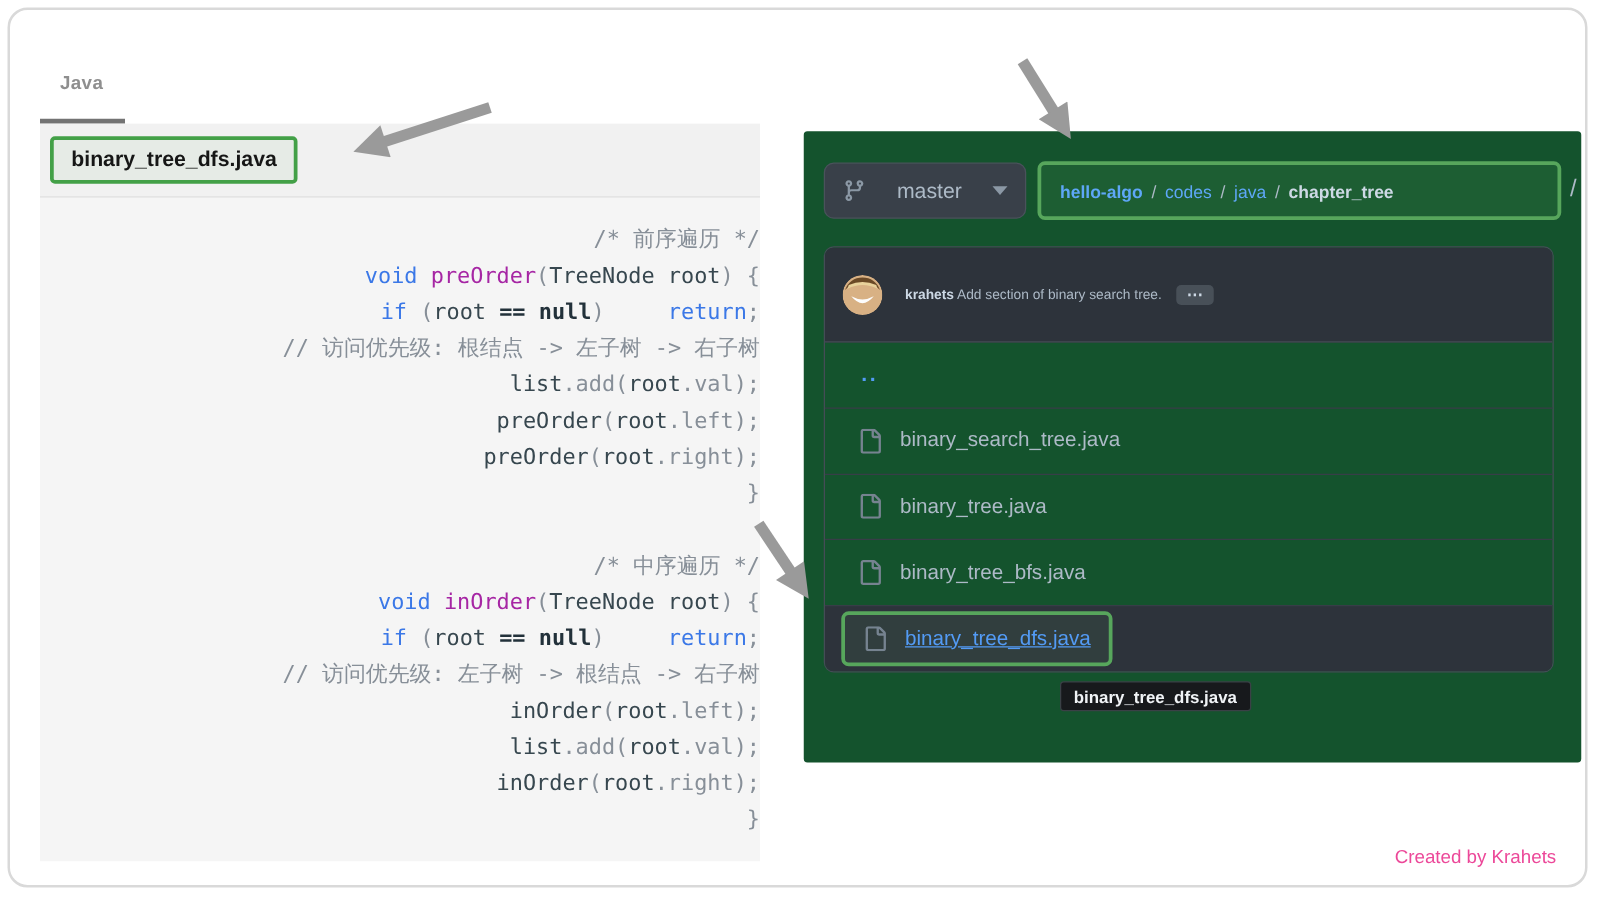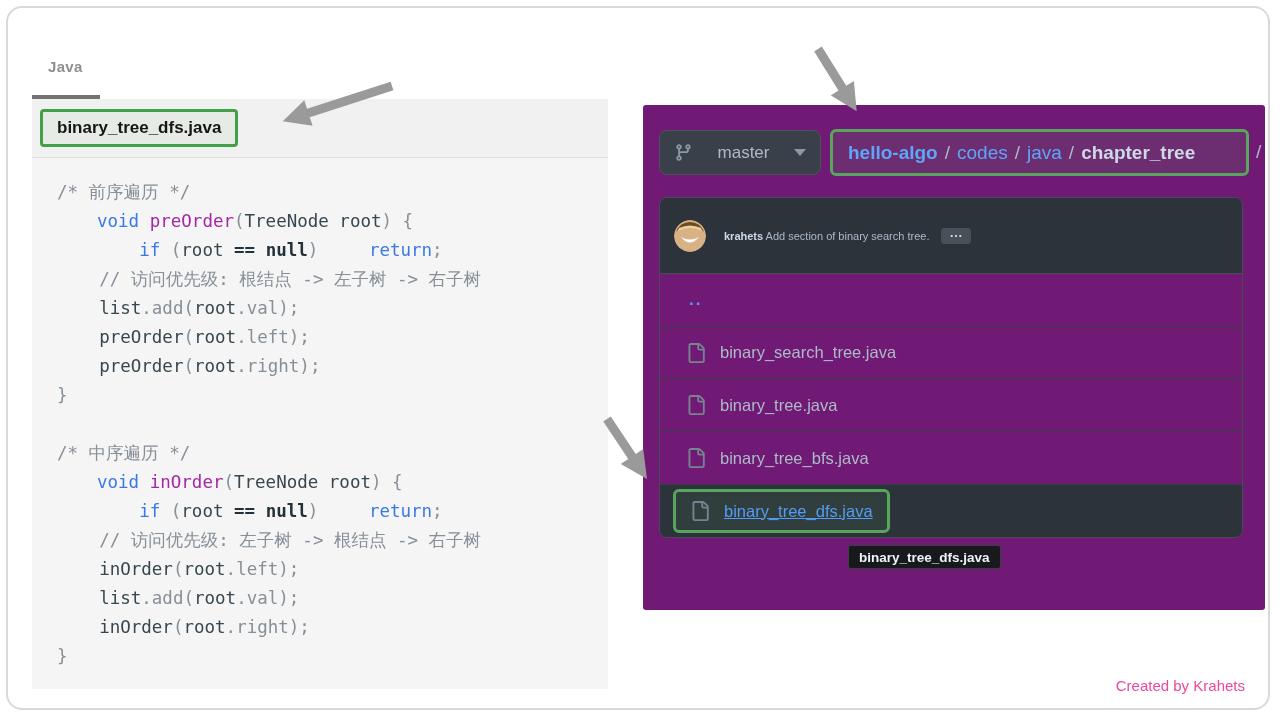--- a/index.html
+++ b/index.html
@@ -7,33 +7,33 @@
   .outer-card{position:absolute;left:6px;top:6px;width:1264px;height:704px;border:2px solid #d9d9d9;border-radius:16px;background:#fff;box-sizing:border-box;}
 
   
   .java-tab{position:absolute;left:48px;top:58px;font-size:15px;font-weight:700;color:#8f8f8f;letter-spacing:.3px;}
   .tab-underline{position:absolute;left:32px;top:95px;width:68px;height:4px;background:#737373;}
   .code-panel{position:absolute;left:32px;top:99px;width:576px;height:590px;background:#f5f5f5;box-sizing:border-box;}
   .title-band{position:relative;height:59px;background:#f1f1f1;border-bottom:1px solid #e0e0e0;box-sizing:border-box;}
   .title-box{position:absolute;left:8px;top:10px;height:38px;border:3px solid #43a047;border-radius:4px;background:rgba(67,160,71,0.06);display:flex;align-items:center;padding:0 14px;box-sizing:border-box;}
   .title-box span{font-size:17px;font-weight:700;color:#161616;}
   .code-block{padding:20px 0 0 25px;font-family:"DejaVu Sans Mono",monospace;font-size:17.5px;line-height:29px;white-space:pre;}
-  .code-line{height:29px;}
+  .code-line{height:29px;text-align:right;}
   .tk-kw{color:#3b78e7;margin-left:40px;}
   .tk-fn{color:#a626a4;}
   .tk-g{color:#878f98;}
   .tk-pl{color:#37474f;}
   .tk-bd{color:#22313a;font-weight:700;}
 
   
-  .gh-panel{position:absolute;left:643px;top:105px;width:622px;height:505px;background:#701a75;border-radius:3px;overflow:hidden;color:#adbac7;}
+  .gh-panel{position:absolute;left:643px;top:105px;width:622px;height:505px;background:#14532d;border-radius:3px;overflow:hidden;color:#adbac7;}
   .branch-btn{position:absolute;left:16px;top:25px;width:162px;height:45px;background:#394049;border:1px solid #4a525b;border-radius:8px;display:flex;align-items:center;box-sizing:border-box;padding:0 14px;gap:10px;cursor:pointer;}
   .branch-btn .lbl{font-size:17px;color:#adbac7;flex:1;text-align:center;}
   .caret{width:0;height:0;border-left:6px solid transparent;border-right:6px solid transparent;border-top:7px solid #8b98a5;}
-  .crumb-box{position:absolute;left:187px;top:24px;width:419px;height:47px;border:3px solid #57a65c;border-radius:6px;background:rgba(87,166,92,0.14);display:flex;align-items:center;padding:0 0 0 15px;box-sizing:border-box;white-space:nowrap;overflow:hidden;font-size:19px;}
+  .crumb-box{position:absolute;left:187px;top:24px;width:419px;height:47px;border:3px solid #57a65c;border-radius:6px;background:rgba(87,166,92,0.14);display:flex;align-items:center;padding:0 0 0 15px;box-sizing:border-box;white-space:nowrap;overflow:hidden;font-size:14px;}
   .crumb-sep{color:#adbac7;padding:0 7px;}
   .crumb-repo{color:#5ea7f7;font-weight:700;}
   .crumb-link{color:#5ea7f7;}
   .crumb-cur{color:#cdd9e5;font-weight:700;}
   .trail-slash{position:absolute;left:613px;top:36px;font-size:19px;color:#adbac7;}
 
   .listing{position:absolute;left:16px;top:92px;width:584px;height:341px;border:1px solid #444c56;border-radius:8px;box-sizing:border-box;display:flex;flex-direction:column;overflow:hidden;}
   .commit-row{height:76px;background:#2d333b;border-bottom:1px solid #444c56;display:flex;align-items:center;padding:0 14px;box-sizing:border-box;flex:none;}
   .avatar{width:32px;height:32px;border-radius:50%;overflow:hidden;flex:none;}
   .commit-text{margin-left:18px;font-size:11px;color:#adbac7;white-space:nowrap;}

